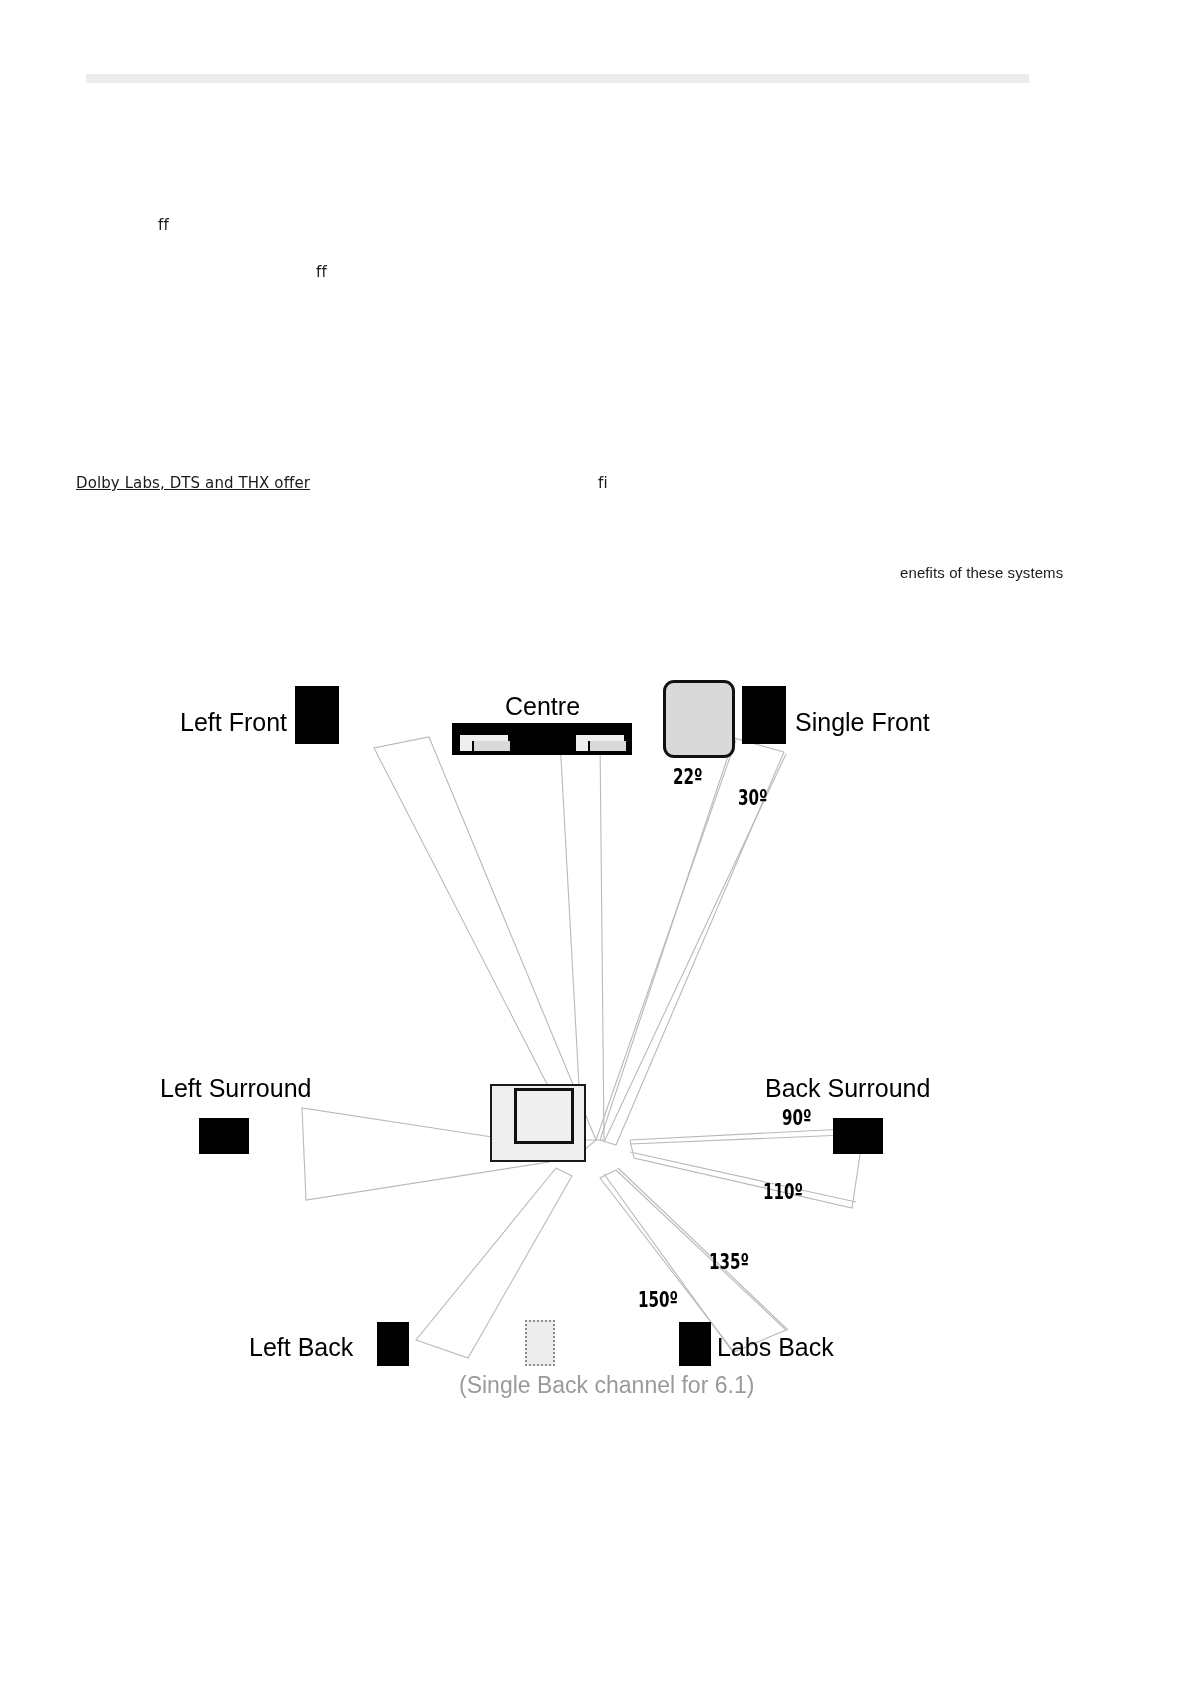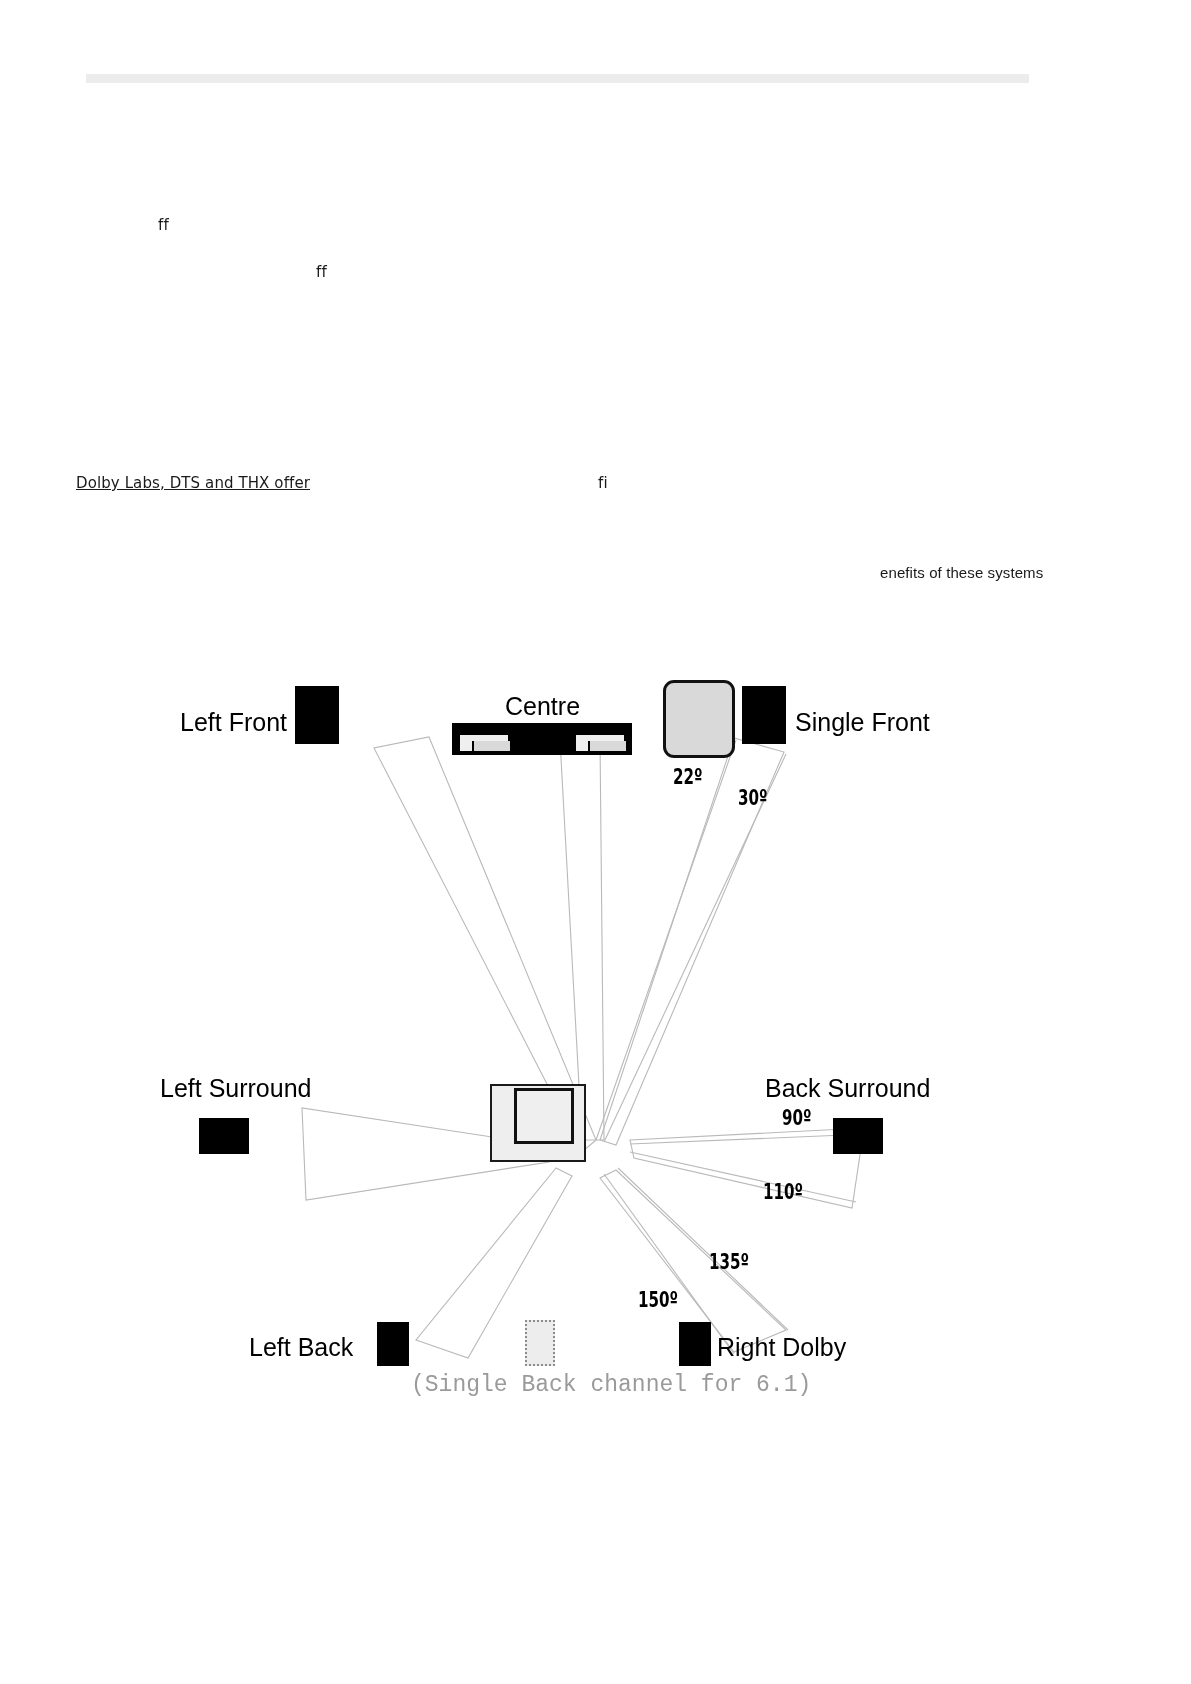--- a/index.html
+++ b/index.html
@@ -34,21 +34,21 @@
     font-size: 15px;
     color: #1a1a1a;
     white-space: nowrap;
     letter-spacing: 0.1px;
   }
   .frag-ff1 { left: 158px; top: 216px; }
   .frag-ff2 { left: 316px; top: 263px; }
   .frag-dolby { left: 76px; top: 474px; text-decoration: underline; }
   .frag-fi { left: 598px; top: 474px; }
   .frag-enefits {
-    left: 880px; top: 564px;
+    left: 900px; top: 564px;
     font-family: "Liberation Sans", sans-serif;
     font-size: 15px;
   }
 
   
   #diagram {
     position: absolute;
     left: 0;
     top: 640px;
     width: 1191px;
@@ -69,24 +69,25 @@
     font-family: "DejaVu Sans Condensed", "Liberation Sans Narrow", "Liberation Sans", sans-serif;
     font-weight: bold;
     font-size: 21px;
     color: #000000;
     white-space: nowrap;
     transform: scaleX(0.8);
     transform-origin: left center;
   }
   .caption {
     position: absolute;
-    font-family: Liberation Mono, monospace;
+    font-family: Liberation Sans, sans-serif;
     font-size: 23px;
     color: #9a9a9a;
     white-space: nowrap;
+    margin-left: 48px;
   }
 
   .spk {
     position: absolute;
     background: #000000;
   }
   .tv {
     position: absolute;
     background: #d9d9d9;
     border: 3px solid #111111;
@@ -212,18 +213,18 @@
 
     <div class="seat-outer" style="left:490px; top:444px; width:96px; height:78px;"></div>
     <div class="seat-inner" style="left:514px; top:448px; width:60px; height:56px;"></div>
 
     <div class="dlabel" style="left:249px; top:693px;">Left Back</div>
     <div class="spk" style="left:377px; top:682px; width:32px; height:44px;"></div>
 
     <div class="back61" style="left:525px; top:680px; width:30px; height:46px;"></div>
 
     <div class="spk" style="left:679px; top:682px; width:32px; height:44px;"></div>
-    <div class="dlabel" style="left:717px; top:693px;">Right Dolby</div>
+    <div class="dlabel" style="left:717px; top:693px;">Labs Back</div>
 
     <div class="caption" style="left:411px; top:732px;">(Single Back channel for 6.1)</div>
 
   </div>
 </div>
 
 </body></html>

